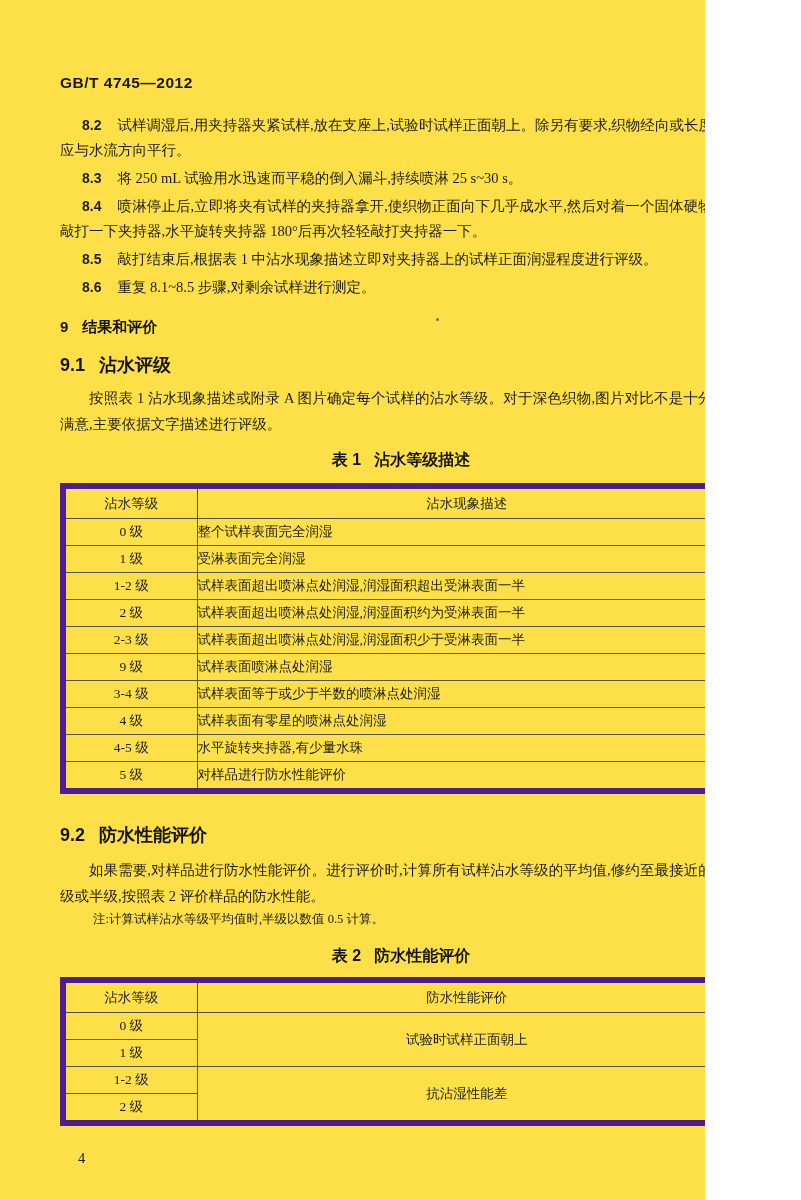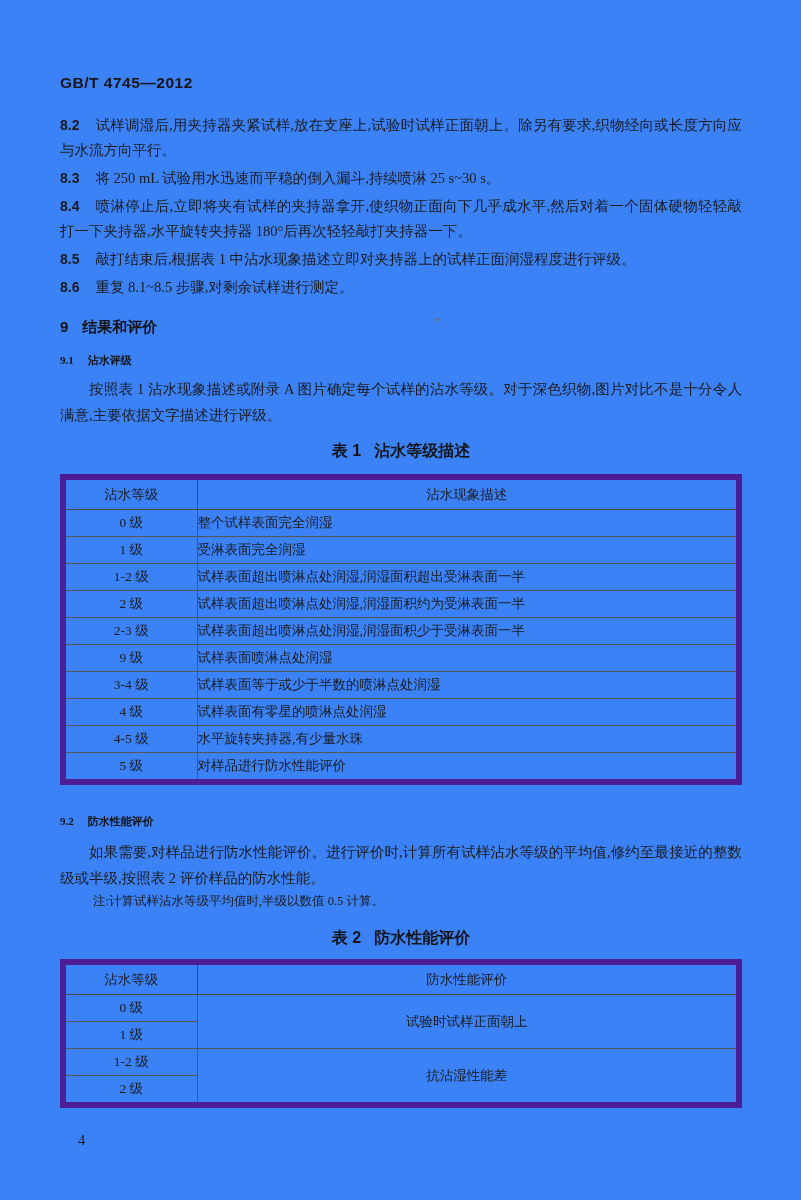--- a/index.html
+++ b/index.html
@@ -1,20 +1,20 @@
 <!DOCTYPE html>
 <html><head>
 <meta charset="utf-8">
 <style>
   html, body { margin: 0; padding: 0; }
   .page {
     position: relative;
-    width: 801px;
+    width: 705px;
     height: 1200px;
-    background: #3b82f6;
+    background: #fde047;
     color: #1b1b1b;
     font-family: "Liberation Serif", "DejaVu Serif", serif;
     overflow: hidden;
   }
   .content {
     margin-left: 60px;
     width: 682px;
   }
   .doc-number {
     padding-top: 74px;
@@ -30,32 +30,33 @@
     font-size: 14.5px;
     line-height: 25px;
     text-align: justify;
   }
   .clause + .clause { margin-top: 3px; }
   .clause .num {
     font-family: "Liberation Sans", "DejaVu Sans", sans-serif;
     font-weight: bold;
     font-size: 14px;
     margin-right: 16px;
+    margin-left: 22px;
   }
   .h-section {
     margin-top: 18px;
     font-family: "Liberation Sans", "DejaVu Sans", sans-serif;
     font-weight: bold;
     font-size: 15px;
     color: #141414;
   }
   .h-sub {
-    font-family: Liberation Serif, serif;
-    font-weight: bold;
-    font-size: 11px;
+    font-family: Liberation Sans, sans-serif;
+    font-weight: bold;
+    font-size: 18px;
     color: #141414;
   }
   .h-sub.s91 { margin-top: 16px; }
   .h-sub.s92 { margin-top: 29px; }
   .h-section .num, .h-sub .num { margin-right: 14px; }
   .para {
     margin: 0;
     font-size: 14.5px;
     line-height: 26px;
     text-align: justify;

